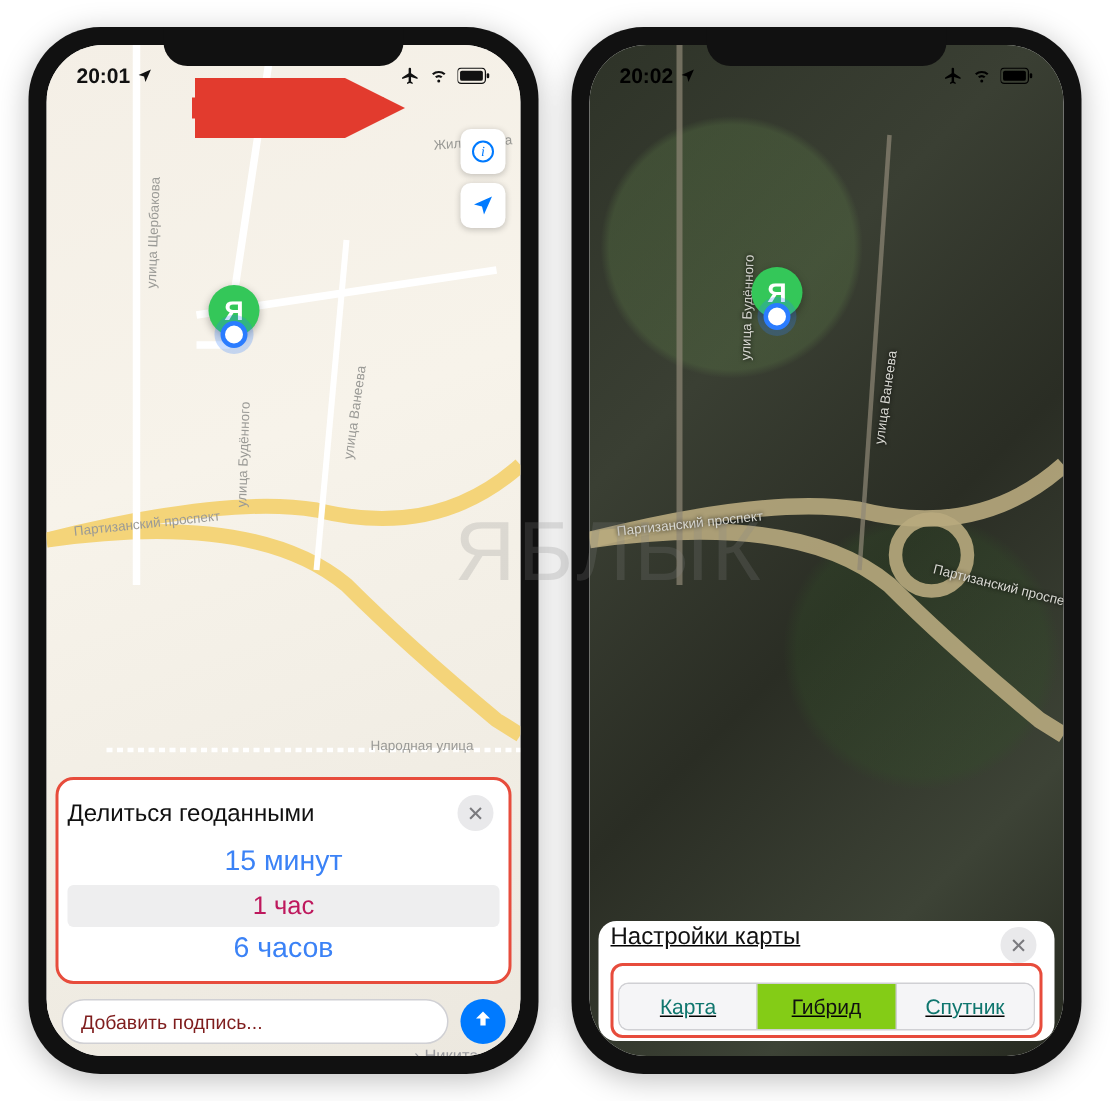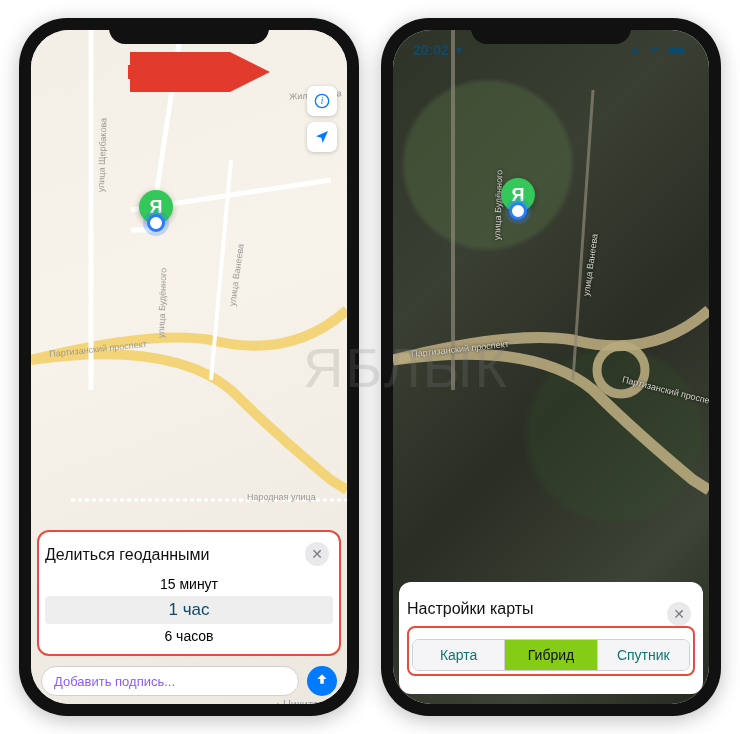--- a/index.html
+++ b/index.html
@@ -51,21 +51,21 @@
     display: flex;
     justify-content: space-between;
     align-items: center;
     padding: 0 20px;
     font-size: 14px;
     font-weight: 600;
     position: relative;
     z-index: 40;
   }
   .statusbar.dark { color: #111; }
-  .statusbar.light { color: #0c4a6e; }
+  .statusbar.light { color: #000000; }
   .sb-left { display: flex; align-items: center; gap: 4px; }
   .sb-right { display: flex; align-items: center; gap: 5px; }
   .sb-icon { display:inline-flex; }
 
   
   .map-bg {
     position: absolute;
     inset: 0;
   }
   .map-std {
@@ -155,27 +155,27 @@
     right:4px; top:2px;
     width:24px;height:24px;
     border-radius:50%;
     background:#e9e9eb;
     color:#7a7a7e;
     display:flex;align-items:center;justify-content:center;
     font-size:14px;
   }
   .opt {
     text-align:center;
-    font-size:14px;
-    color:#000000;
+    font-size:19px;
+    color:#3b82f6;
     padding:4px 0;
   }
   .opt.sel {
     background:#eeeeef;
-    color:#0c4a6e;
+    color:#be185d;
     font-size:17px;
     border-radius:4px;
   }
 
   .seg {
     display:flex;
     border:1px solid #d0d0d4;
     border-radius:7px;
     overflow:hidden;
     margin-top:8px;
@@ -201,41 +201,42 @@
     gap:8px;
   }
   .msg-input {
     flex:1;
     height:30px;
     border:1px solid #d0d0d4;
     border-radius:15px;
     background:#fff;
     padding:0 12px;
     font-size:13px;
-    color:#8b5cf6;
+    color:#7f1d1d;
     display:flex;align-items:center;
   }
   .send {
     width:30px;height:30px;border-radius:50%;
     background:#007aff;color:#fff;
     display:flex;align-items:center;justify-content:center;
   }
   .recip {
     position:absolute;
     right:18px; bottom:-14px;
     font-size:11px;
     color:#9a9a9e;
   }
 
   .sheet2 {
     position:absolute;
     left:6px; right:6px; bottom:10px;
     background:#fff;
     border-radius:12px;
-    padding:18px 8px;
+    padding:2px 8px;
+    text-decoration:underline;
   }
   .segwrap {
     border:2px solid #e74c3c;
     border-radius:8px;
     padding:3px;
   }
 
   .watermark {
     position:absolute;
     left:50%; top:50%;
@@ -273,20 +274,49 @@
         <span class="street-label" style="left:174px;top:240px;transform:rotate(-82deg);">улица Ванеева</span>
         <span class="street-label" style="left:18px;top:314px;transform:rotate(-6deg);">Партизанский проспект</span>
         <span class="street-label" style="left:216px;top:462px;">Народная улица</span>
         <span class="street-label" style="left:258px;top:60px;transform:rotate(-4deg);">Жилуновича</span>
 
         <div class="pin" style="left:108px;top:160px;">
           <span>Я</span>
         </div>
       </div>
 
+      <div class="statusbar dark">
+        <div class="sb-left">
+          <span>20:01</span>
+          <span class="sb-icon">
+            <svg width="11" height="11" viewBox="0 0 24 24">
+                <path fill="currentColor" d="M3 11l18-8-8 18-2-8z"></path>
+              </svg>
+          </span>
+        </div>
+        <div class="sb-right">
+          <span class="sb-icon">
+            <svg width="13" height="13" viewBox="0 0 24 24">
+                <path fill="currentColor" d="M21 16v-2l-8-5V3.5a1.5 1.5 0 0 0-3 0V9l-8 5v2l8-2.5V19l-2 1.5V22l3.5-1 3.5 1v-1.5L13 19v-5.5z"></path>
+              </svg>
+          </span>
+          <span class="sb-icon">
+            <svg width="15" height="12" viewBox="0 0 24 24">
+                <path fill="currentColor" d="M12 18a2 2 0 1 0 0 4 2 2 0 0 0 0-4zm-5-4a8 8 0 0 1 10 0l-2 2a5 5 0 0 0-6 0zm-4-4a14 14 0 0 1 18 0l-2 2a11 11 0 0 0-14 0z"></path>
+              </svg>
+          </span>
+          <span class="sb-icon">
+            <svg width="22" height="11" viewBox="0 0 26 12">
+                <rect x="0" y="0" width="22" height="12" rx="3" fill="none" stroke="currentColor" stroke-width="1"></rect>
+                <rect x="2" y="2" width="18" height="8" rx="1.5" fill="currentColor"></rect>
+                <rect x="23" y="4" width="2" height="4" rx="1" fill="currentColor"></rect>
+              </svg>
+          </span>
+        </div>
+      </div>
 
       <div class="ctrl info">
         <svg width="16" height="16" viewBox="0 0 24 24">
             <circle cx="12" cy="12" r="10" fill="none" stroke="#007aff" stroke-width="2"></circle>
             <text x="12" y="17" text-anchor="middle" font-size="14" fill="#007aff" font-family="serif" font-style="italic">i</text>
           </svg>
       </div>
       <div class="ctrl loc">
         <svg width="16" height="16" viewBox="0 0 24 24">
             <path fill="#007aff" d="M3 11l18-8-8 18-2-8z"></path>

